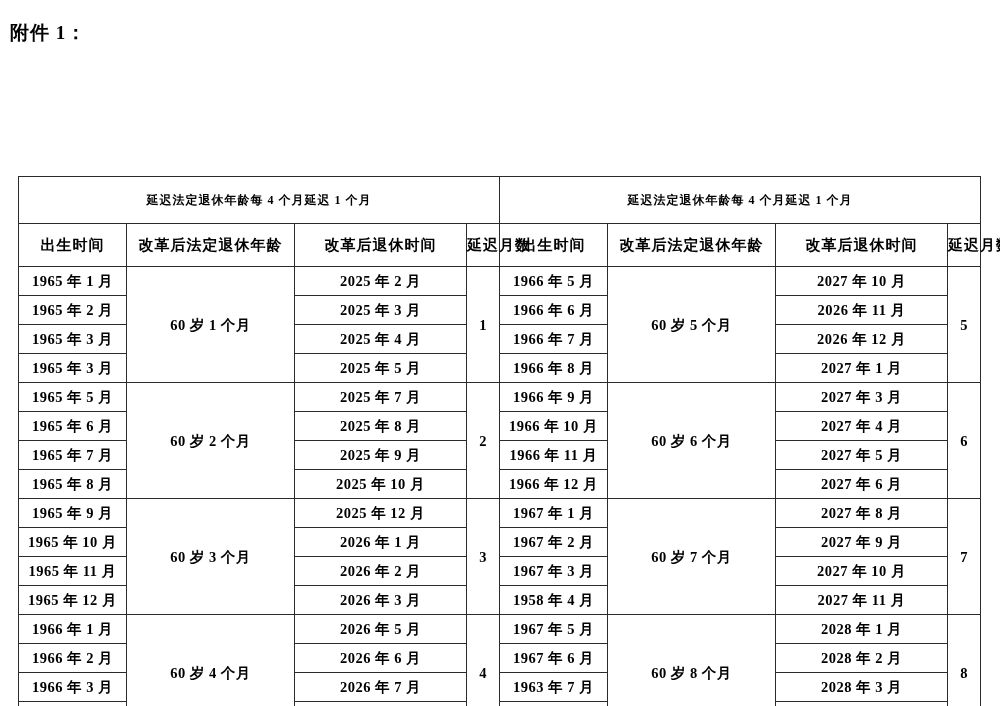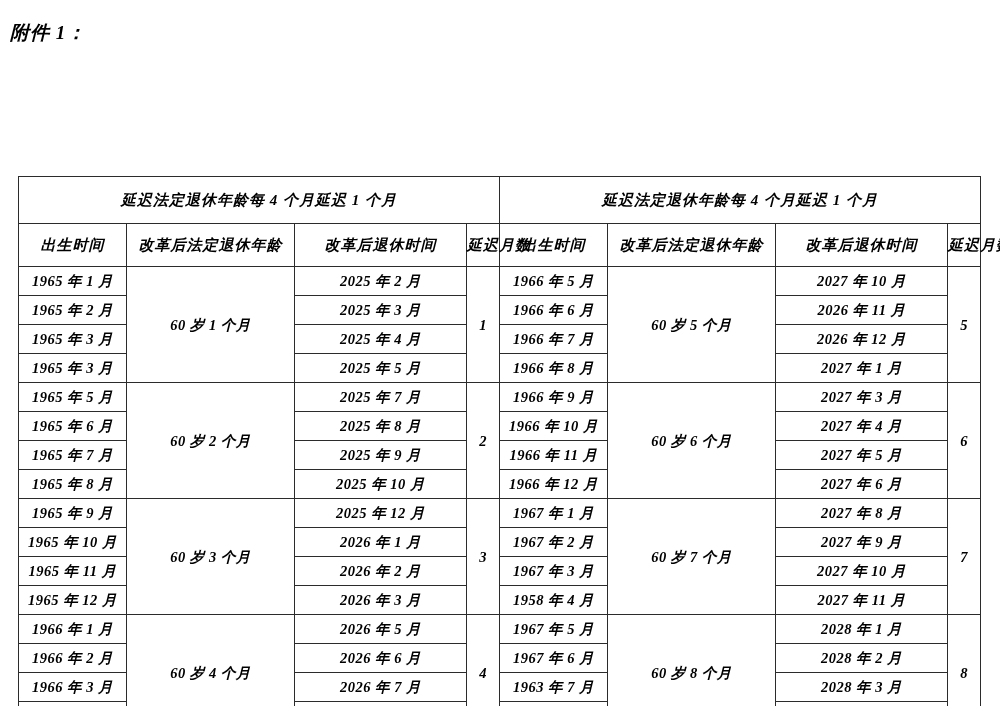--- a/index.html
+++ b/index.html
@@ -13,21 +13,20 @@
     font-family: "Liberation Serif", "DejaVu Serif", serif;
     color: #000000;
     position: relative;
     overflow: hidden;
   }
   .page {
     width: 908px;
     height: 706px;
     position: relative;
     box-sizing: border-box;
-    font-style: italic;
   }
   .attachment-label {
     position: absolute;
     left: 10px;
     top: 20px;
     font-size: 19px;
     font-weight: 700;
     letter-spacing: 1px;
     font-family: "Liberation Serif", "DejaVu Serif", serif;
   }
@@ -62,21 +61,21 @@
     font-family: "Liberation Serif", "DejaVu Serif", serif;
     padding: 0;
     height: 28px;
     line-height: 28px;
     white-space: nowrap;
     letter-spacing: 0.5px;
   }
   table.retire th.group-head {
     height: 46px;
     line-height: 46px;
-    font-size: 15px;
+    font-size: 12px;
     letter-spacing: 1px;
   }
   table.retire th.col-head {
     height: 42px;
     line-height: 42px;
     font-size: 15px;
     letter-spacing: 1px;
   }
   td.birth { width: 108px; }
   td.newage { width: 168px; }

